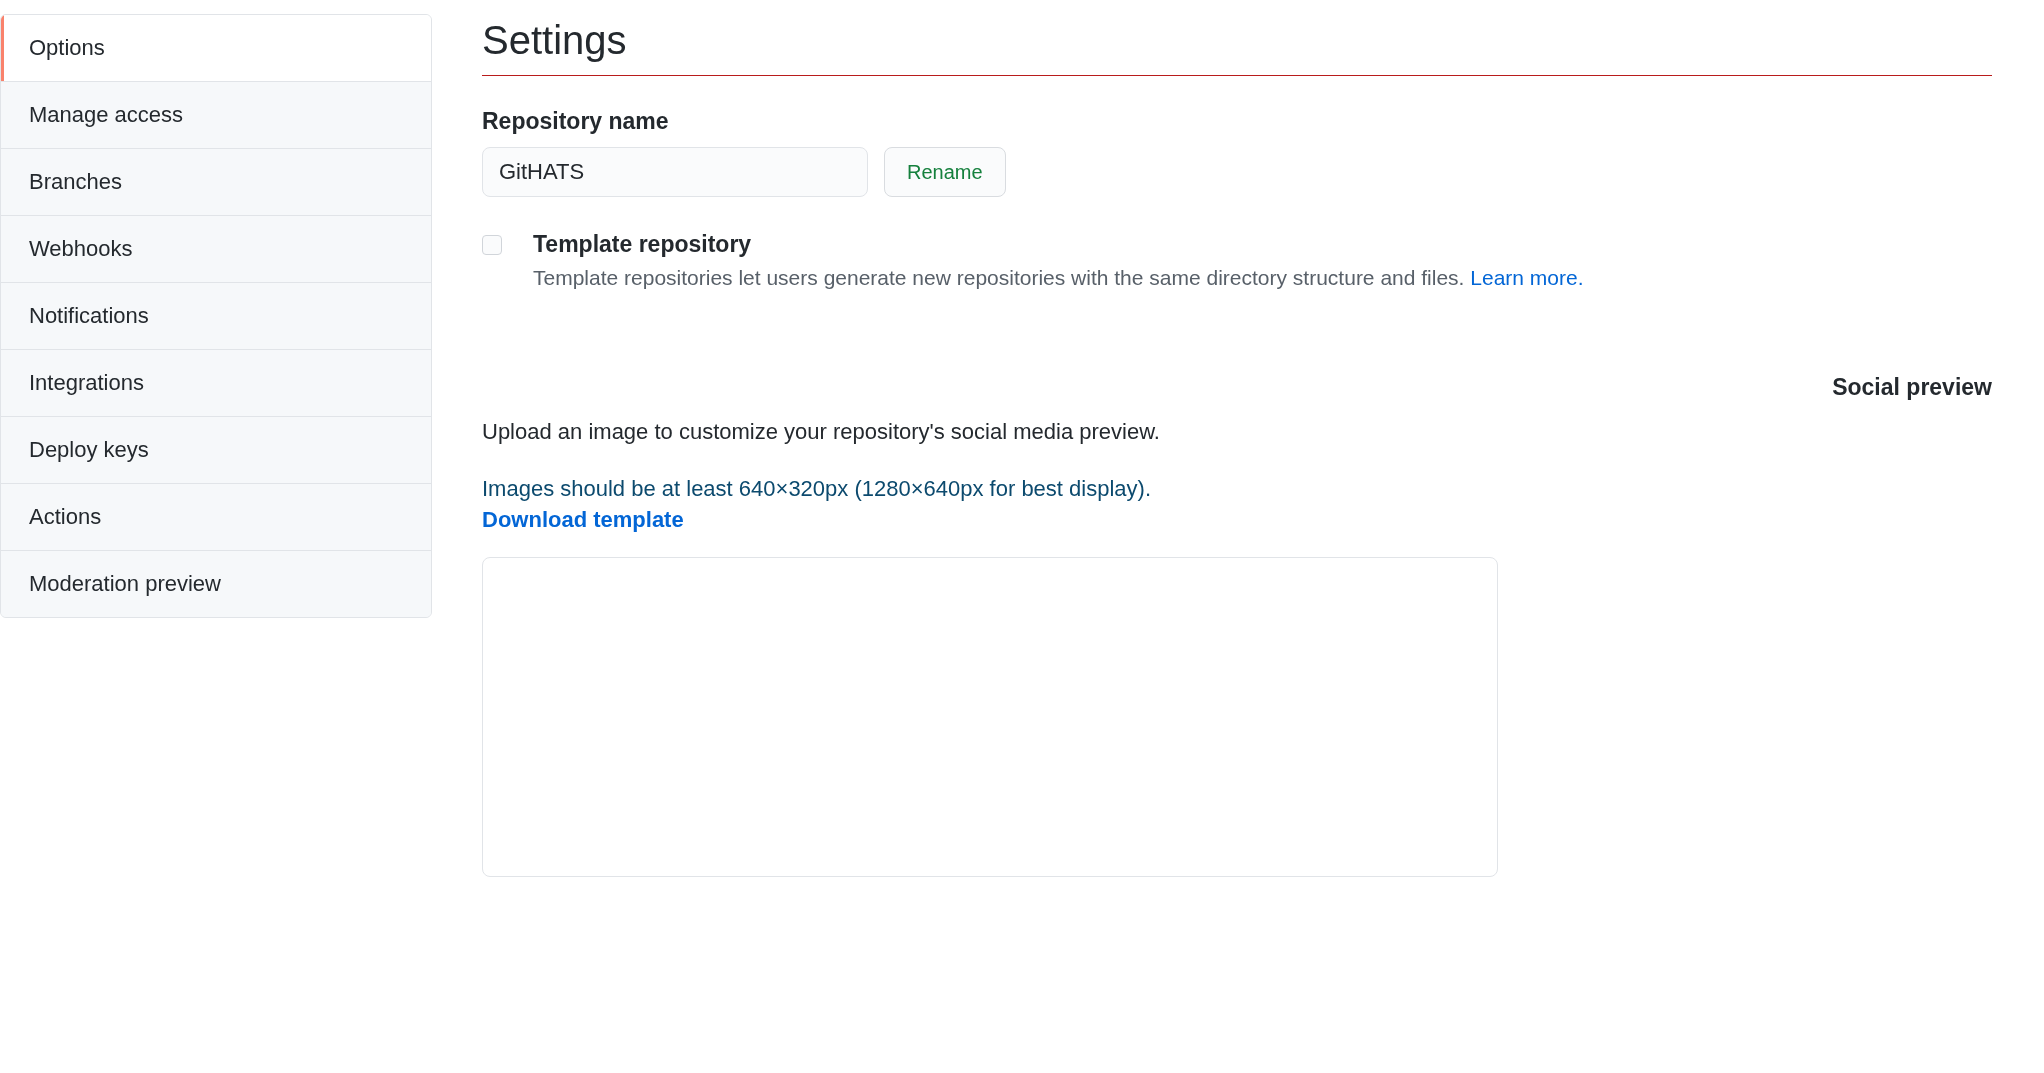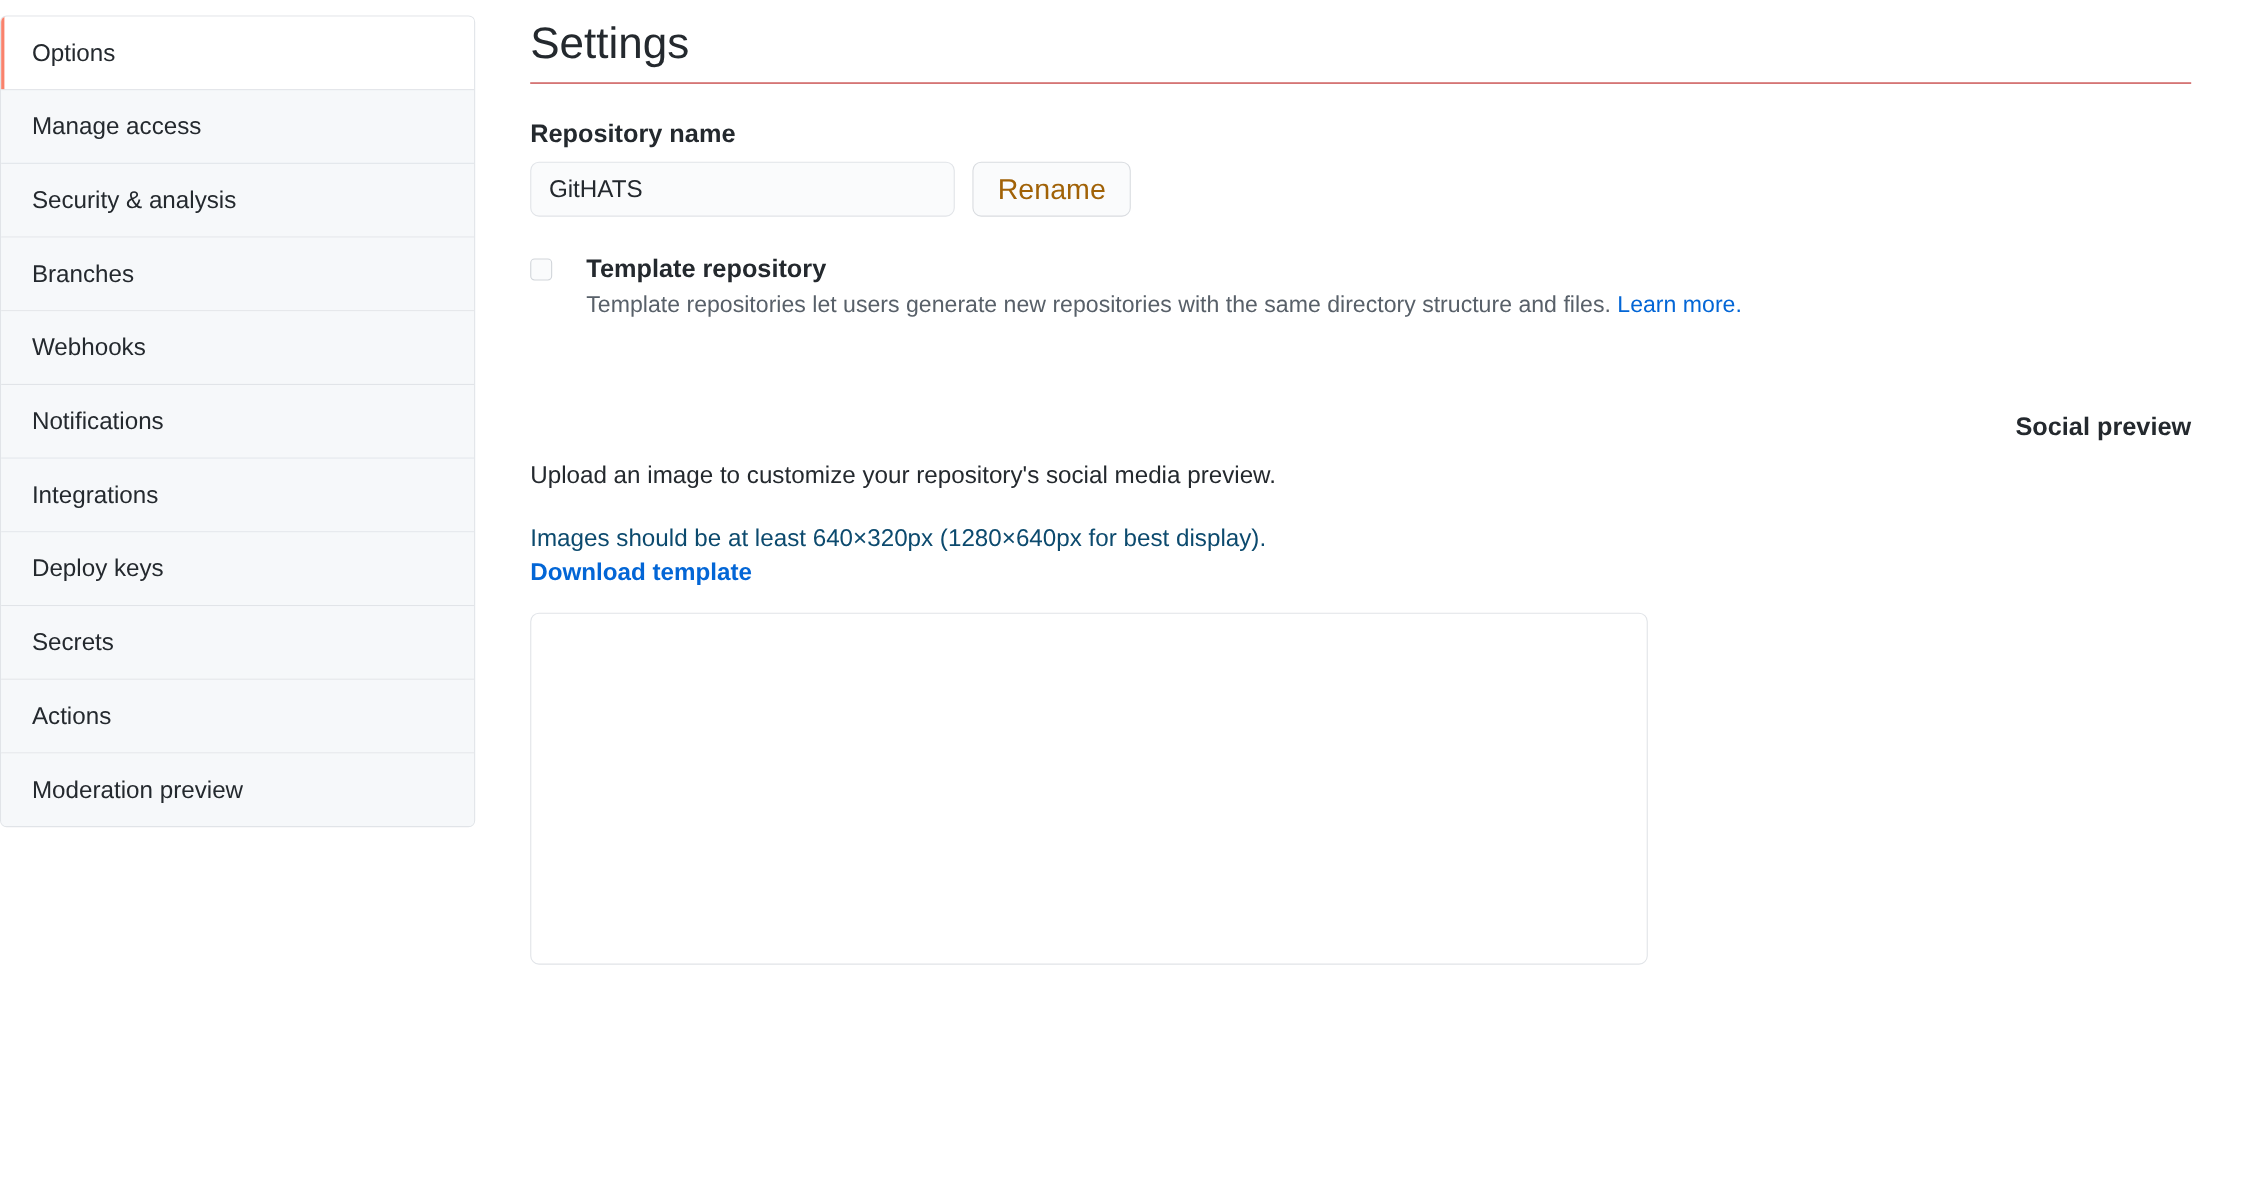--- a/index.html
+++ b/index.html
@@ -83,23 +83,23 @@
       padding: 8px 16px;
       font-size: 22px;
       border: 1px solid #e1e4e8;
       border-radius: 8px;
       background: #fafbfc;
       color: #24292e;
     }
     .btn {
       height: 50px;
       padding: 8px 22px;
-      font-size: 26px;
+      font-size: 20px;
       font-weight: 500;
-      color: #a16207;
+      color: #15803d;
       background: #fafbfc;
       border: 1px solid #d9dce0;
       border-radius: 8px;
       cursor: pointer;
     }
     .checkbox-row {
       display: flex;
       align-items: flex-start;
       gap: 31px;
       margin-bottom: 80px;
@@ -173,27 +173,25 @@
     }
   </style>
 </head>
 <body>
 
 <div class="container">
   <nav class="sidebar">
     <div class="sidebar-list">
       <a class="sidebar-item active"><span>Options</span></a>
       <a class="sidebar-item"><span>Manage access</span></a>
-      <a class="sidebar-item"><span>Security &amp; analysis</span></a>
       <a class="sidebar-item"><span>Branches</span></a>
       <a class="sidebar-item"><span>Webhooks</span></a>
       <a class="sidebar-item"><span>Notifications</span></a>
       <a class="sidebar-item"><span>Integrations</span></a>
       <a class="sidebar-item"><span>Deploy keys</span></a>
-      <a class="sidebar-item"><span>Secrets</span></a>
       <a class="sidebar-item"><span>Actions</span></a>
       <a class="sidebar-item"><span>Moderation preview</span></a>
     </div>
   </nav>
 
   <main class="main">
     <h1 class="page-title">Settings</h1>
 
     <div>
       <div class="section-label">Repository name</div>

